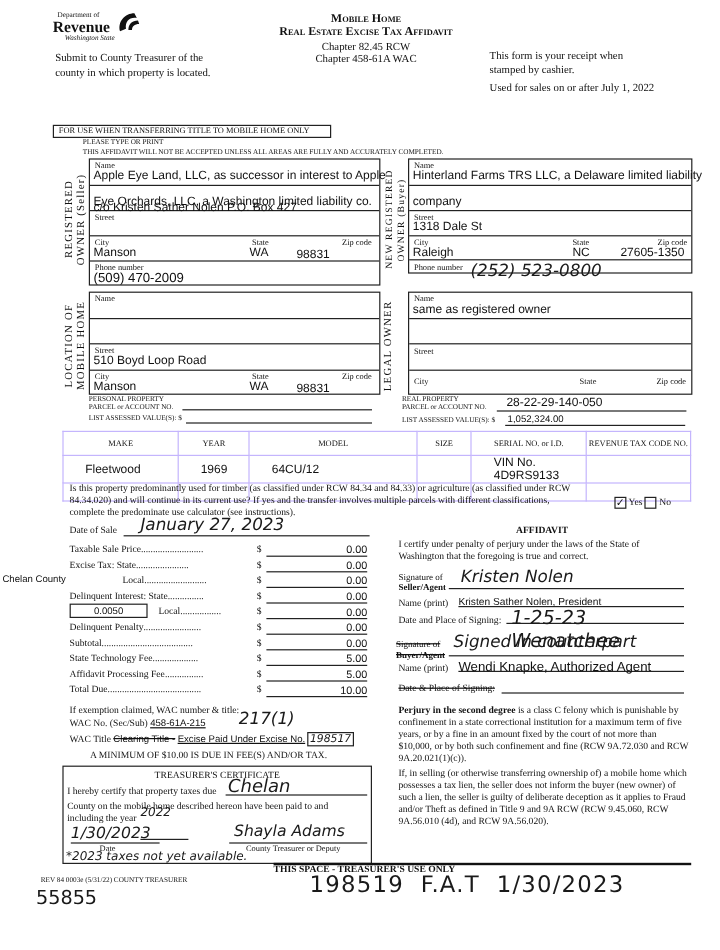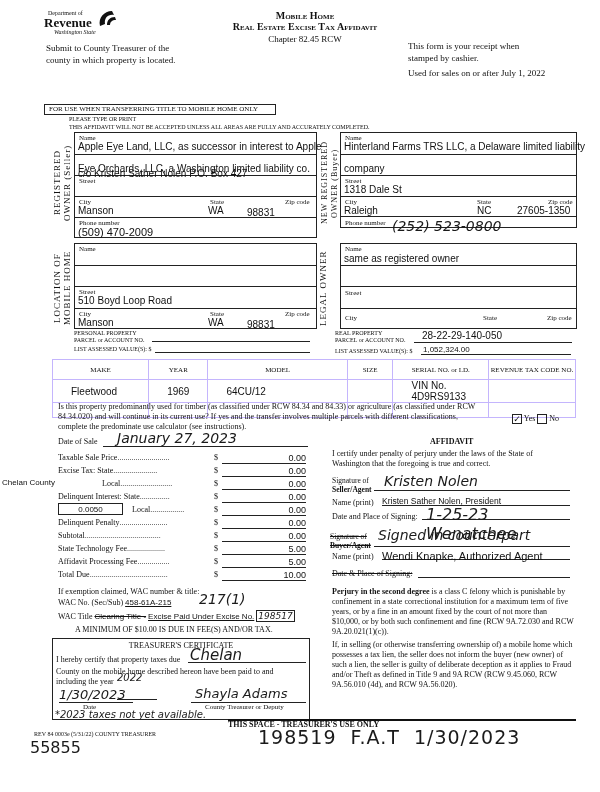--- a/index.html
+++ b/index.html
@@ -40,20 +40,21 @@
     <path d="M4 18 C2 10 8 3 16 3 L18 7 C12 6 8 10 9 16 Z" fill="#111"></path>
     <path d="M11 17 C11 12 14 9 19 9 L20 12 C16 12 14 14 14 17 Z" fill="#111"></path>
   </svg>
 </div>
 <div class="abs t9" style="left:46px;top:42px;width:130px;line-height:12px;text-align:left;font-size:9px;">Submit to County Treasurer of the county in which property is located.</div>
 
 <div class="abs" style="left:200px;top:10px;width:210px;text-align:center;">
   <div style="font-size:10px;font-weight:bold;font-variant:small-caps;">Mobile Home</div>
   <div style="font-size:10px;font-weight:bold;font-variant:small-caps;">Real Estate Excise Tax Affidavit</div>
   <div style="font-size:9px;margin-top:2px;">Chapter 82.45 RCW</div>
+  <div style="font-size:9px;">Chapter 458-61A WAC</div>
 </div>
 
 <div class="abs t9" style="left:408px;top:40px;width:125px;line-height:12px;font-size:9px;">This form is your receipt when stamped by cashier.</div>
 <div class="abs t9" style="left:408px;top:68px;font-size:9px;">Used for sales on or after July 1, 2022</div>
 
 <div class="abs box" style="left:44px;top:104px;width:232px;height:11px;font-size:7px;line-height:9px;padding-left:4px;">
   <span>FOR USE WHEN TRANSFERRING TITLE TO MOBILE HOME ONLY</span>
 </div>
 <div class="abs" style="left:69px;top:116px;font-size:6px;">PLEASE TYPE OR PRINT</div>
 <div class="abs" style="left:69px;top:124px;font-size:6px;">THIS AFFIDAVIT WILL NOT BE ACCEPTED UNLESS ALL AREAS ARE FULLY AND ACCURATELY COMPLETED.</div>

